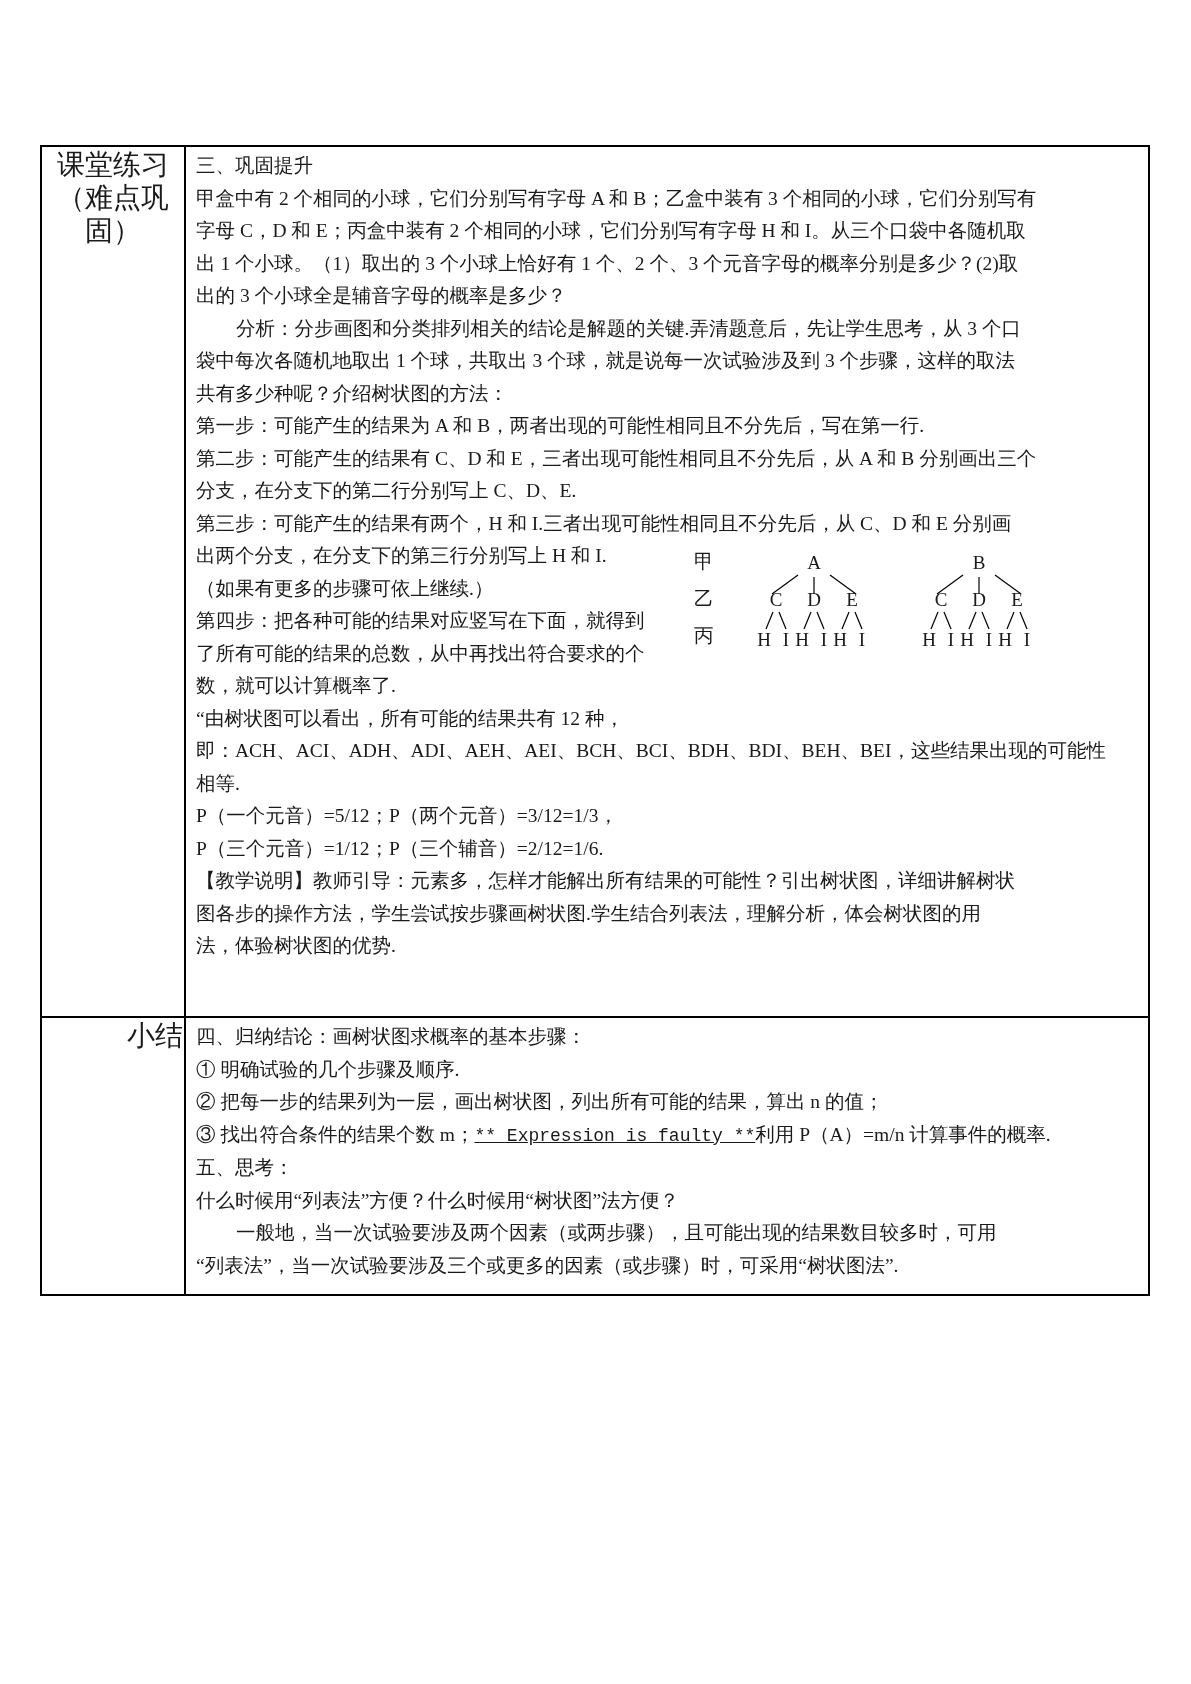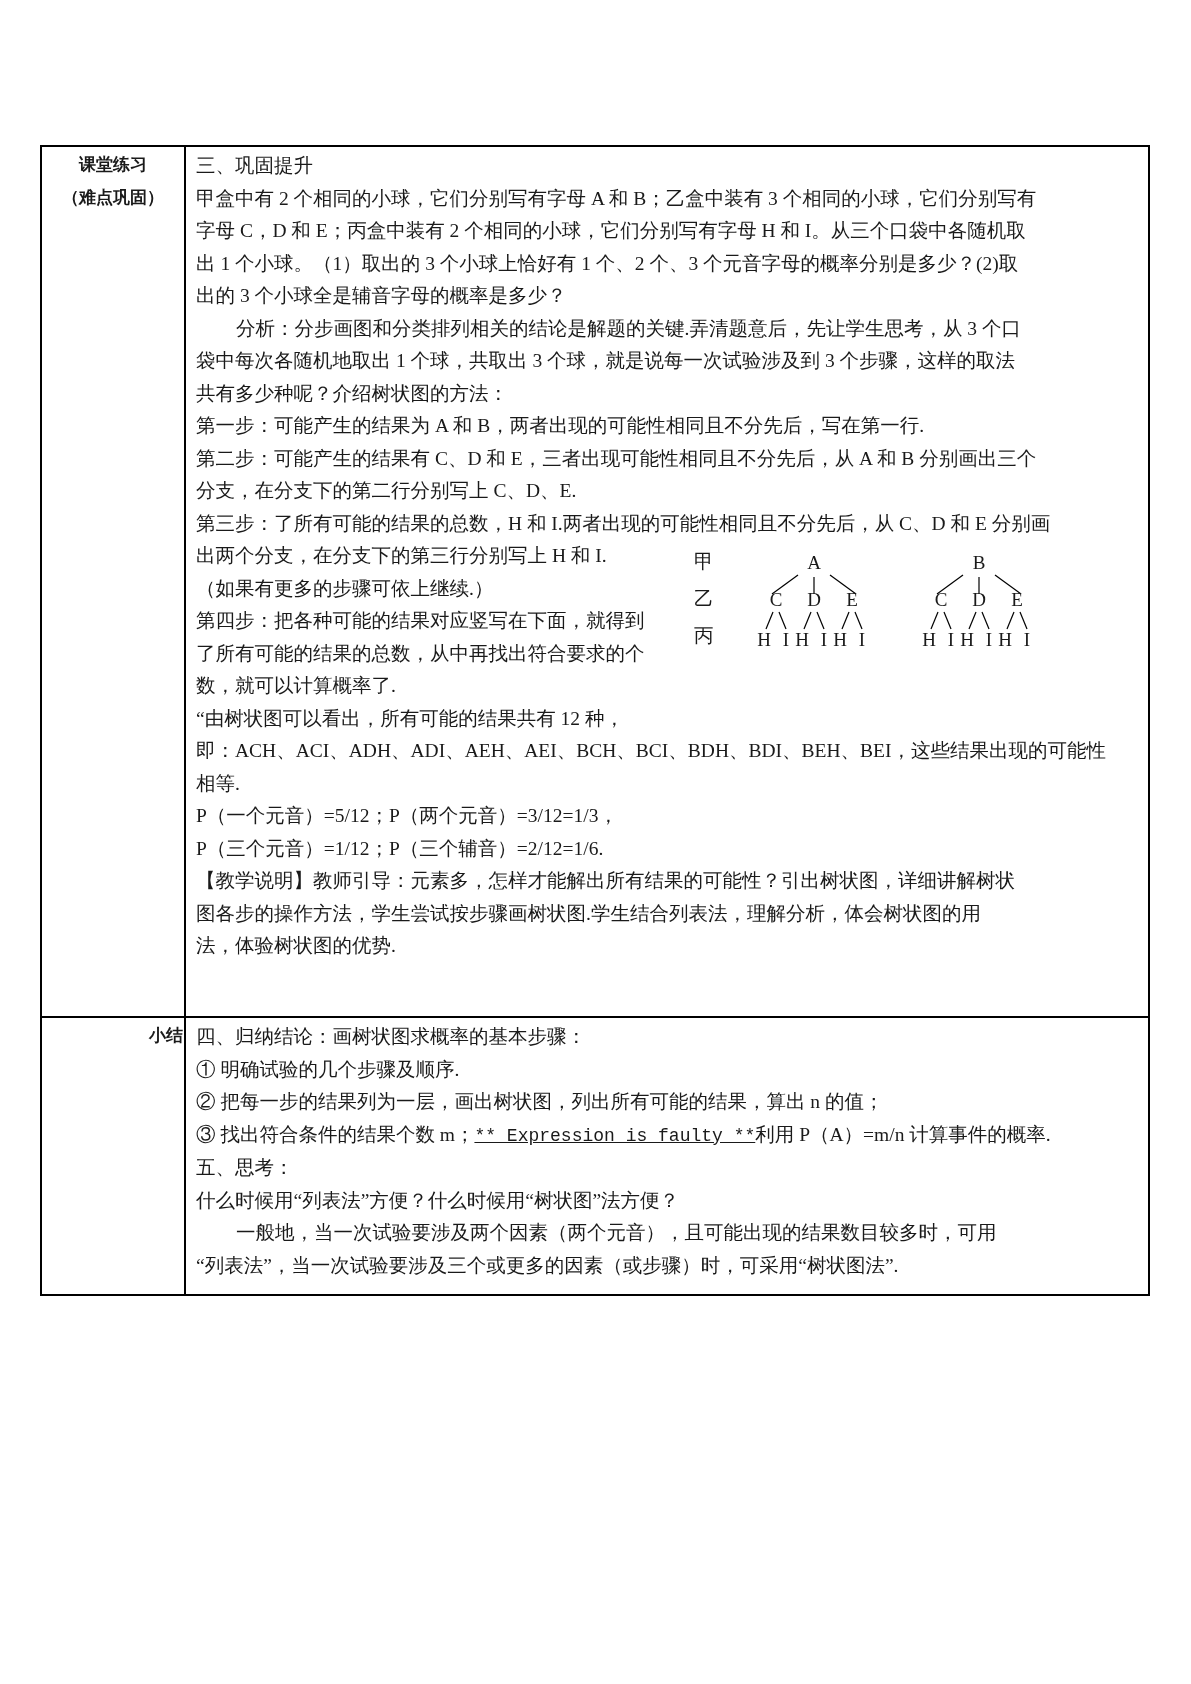--- a/index.html
+++ b/index.html
@@ -8,21 +8,21 @@
     font-family:"Liberation Serif","DejaVu Serif",serif;color:#1a1a1a;
   }
   .lesson-table{
     position:absolute;left:40px;top:145px;width:1110px;
     border-collapse:collapse;table-layout:fixed;
   }
   .lesson-table td{border:2px solid #000;vertical-align:top;}
   .label-cell{
     width:140px;text-align:center;vertical-align:middle;
     font-family:"Liberation Sans","DejaVu Sans",sans-serif;
-    font-weight:bold;font-size:17px;line-height:33px;
+    font-weight:normal;font-size:28px;line-height:33px;
   }
   .label-cell.practice{padding-bottom:50px;}
   .content-cell{
     position:relative;padding:3px 6px 12px 10px;
     font-size:19.5px;line-height:32.5px;
   }
   .line{white-space:nowrap;}
   .indent2{padding-left:40px;}
   .mono{font-family:"Liberation Mono","DejaVu Sans Mono",monospace;font-size:18px;text-decoration:underline;}
   .tree-diagram{position:absolute;left:508px;top:407px;width:370px;height:98px;}
@@ -46,21 +46,21 @@
       <div class="line">甲盒中有 2 个相同的小球，它们分别写有字母 A 和 B；乙盒中装有 3 个相同的小球，它们分别写有</div>
       <div class="line">字母 C，D 和 E；丙盒中装有 2 个相同的小球，它们分别写有字母 H 和 I。从三个口袋中各随机取</div>
       <div class="line">出 1 个小球。（1）取出的 3 个小球上恰好有 1 个、2 个、3 个元音字母的概率分别是多少？(2)取</div>
       <div class="line">出的 3 个小球全是辅音字母的概率是多少？</div>
       <div class="line indent2">分析：分步画图和分类排列相关的结论是解题的关键.弄清题意后，先让学生思考，从 3 个口</div>
       <div class="line">袋中每次各随机地取出 1 个球，共取出 3 个球，就是说每一次试验涉及到 3 个步骤，这样的取法</div>
       <div class="line">共有多少种呢？介绍树状图的方法：</div>
       <div class="line">第一步：可能产生的结果为 A 和 B，两者出现的可能性相同且不分先后，写在第一行.</div>
       <div class="line">第二步：可能产生的结果有 C、D 和 E，三者出现可能性相同且不分先后，从 A 和 B 分别画出三个</div>
       <div class="line">分支，在分支下的第二行分别写上 C、D、E.</div>
-      <div class="line">第三步：了所有可能的结果的总数，H 和 I.两者出现的可能性相同且不分先后，从 C、D 和 E 分别画</div>
+      <div class="line">第三步：可能产生的结果有两个，H 和 I.三者出现可能性相同且不分先后，从 C、D 和 E 分别画</div>
       <div class="line">出两个分支，在分支下的第三行分别写上 H 和 I.</div>
       <div class="line">（如果有更多的步骤可依上继续.）</div>
       <div class="line">第四步：把各种可能的结果对应竖写在下面，就得到</div>
       <div class="line">了所有可能的结果的总数，从中再找出符合要求的个</div>
       <div class="line">数，就可以计算概率了.</div>
       <div class="line">“由树状图可以看出，所有可能的结果共有 12 种，</div>
       <div class="line">即：ACH、ACI、ADH、ADI、AEH、AEI、BCH、BCI、BDH、BDI、BEH、BEI，这些结果出现的可能性</div>
       <div class="line">相等.</div>
       <div class="line">P（一个元音）=5/12；P（两个元音）=3/12=1/3，</div>
       <div class="line">P（三个元音）=1/12；P（三个辅音）=2/12=1/6.</div>
@@ -126,18 +126,18 @@
     </td>
     <td class="content-cell">
       <div class="line">四、归纳结论：画树状图求概率的基本步骤：</div>
       <div class="line">① 明确试验的几个步骤及顺序.</div>
       <div class="line">② 把每一步的结果列为一层，画出树状图，列出所有可能的结果，算出 n 的值；</div>
       <div class="line">
         <span>③ 找出符合条件的结果个数 m；</span><span class="mono">** Expression is faulty **</span><span>利用 P（A）=m/n 计算事件的概率.</span>
       </div>
       <div class="line">五、思考：</div>
       <div class="line">什么时候用“列表法”方便？什么时候用“树状图”法方便？</div>
-      <div class="line indent2">一般地，当一次试验要涉及两个因素（两个元音），且可能出现的结果数目较多时，可用</div>
+      <div class="line indent2">一般地，当一次试验要涉及两个因素（或两步骤），且可能出现的结果数目较多时，可用</div>
       <div class="line">“列表法”，当一次试验要涉及三个或更多的因素（或步骤）时，可采用“树状图法”.</div>
     </td>
   </tr>
 </tbody>
   </table>
 
 </body></html>

